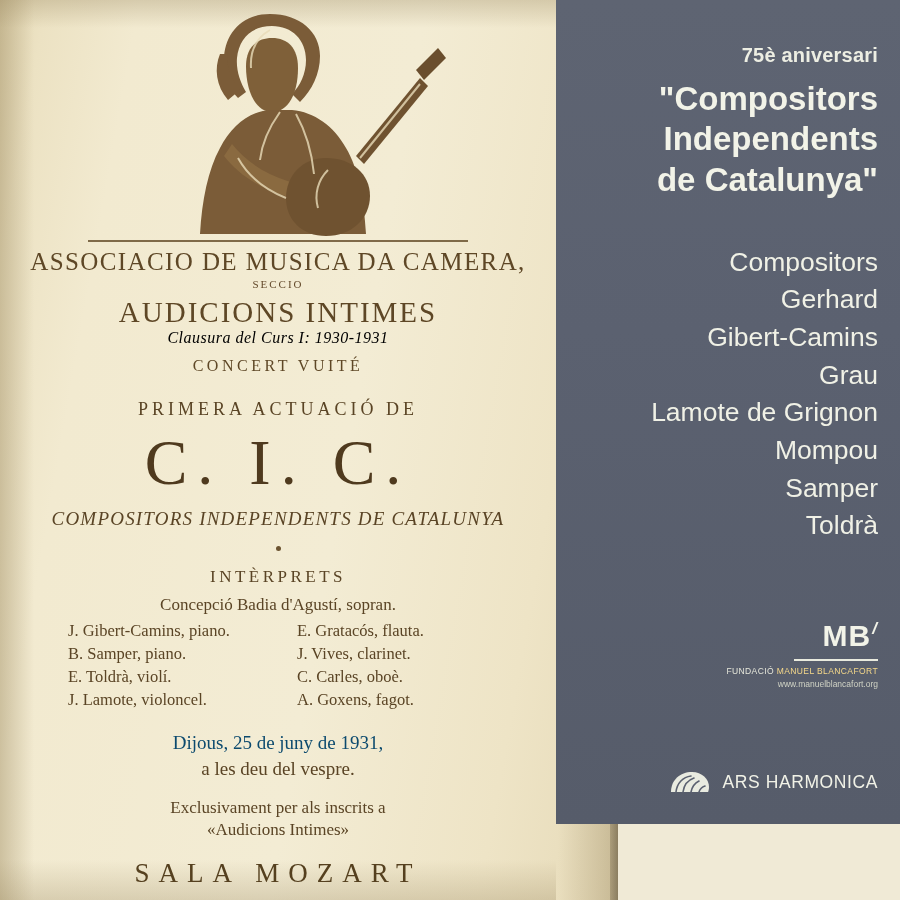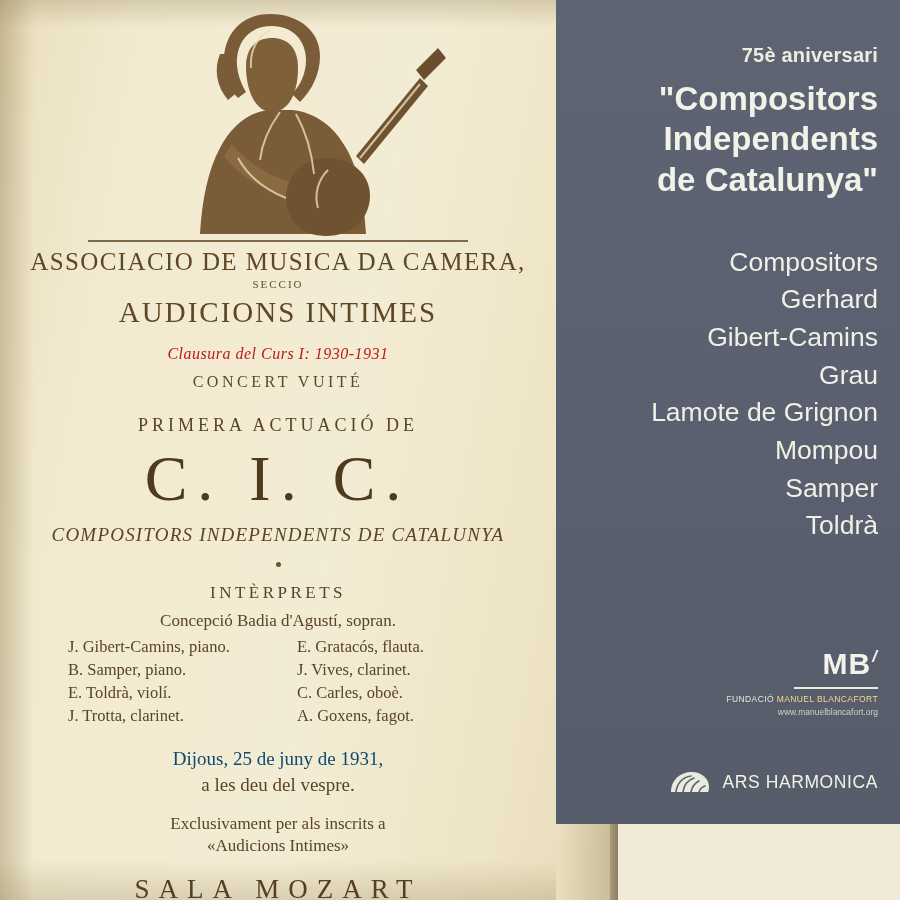--- a/index.html
+++ b/index.html
@@ -93,22 +93,21 @@
     font-size: 29px;
     letter-spacing: 2px;
     text-transform: uppercase;
     margin-top: 6px;
     color: #5e4726;
   }
   .clausura {
     font-size: 16px;
     font-style: italic;
     letter-spacing: .5px;
-    margin-top: 16px;
-    color: #b91c1c;
+    color: #000000;
   }
   .concert {
     font-size: 16px;
     letter-spacing: 3.5px;
     text-transform: uppercase;
     margin-top: 10px;
     color: #5e4726;
   }
   .primera {
     font-size: 18px;
@@ -221,21 +220,21 @@
     font-size: 26.5px;
     line-height: 1.42;
     color: #f0f1e6;
   }
   .composer-list div { white-space: nowrap; }
 
   
   #mb-logo {
     position: absolute;
     right: 22px;
-    bottom: 107px;
+    bottom: 135px;
     text-align: right;
     width: 300px;
   }
   .mb-mark {
     display: inline-block;
     position: relative;
     font-size: 30px;
     font-weight: bold;
     letter-spacing: 1px;
     color: #f2f3e8;
@@ -340,21 +339,21 @@
       <div class="interprets-head">Intèrprets</div>
       <div class="soprano-line">Concepció Badia d'Agustí, sopran.</div>
 
       <div class="perf-grid">
         <div class="perf c1">J. Gibert-Camins, piano.</div>
         <div class="perf c2">E. Gratacós, flauta.</div>
         <div class="perf c1">B. Samper, piano.</div>
         <div class="perf c2">J. Vives, clarinet.</div>
         <div class="perf c1">E. Toldrà, violí.</div>
         <div class="perf c2">C. Carles, oboè.</div>
-        <div class="perf c1">J. Trotta, clarinet.</div>
+        <div class="perf c1">J. Lamote, violoncel.</div>
         <div class="perf c2">A. Goxens, fagot.</div>
       </div>
 
       <div class="date-line">Dijous, 25 de juny de 1931,</div>
       <div class="time-line">a les deu del vespre.</div>
       <div class="excl-line">Exclusivament per als inscrits a</div>
       <div class="excl-line2">«Audicions Intimes»</div>
       <div class="sala">Sala Mozart</div>
     </div>
 

